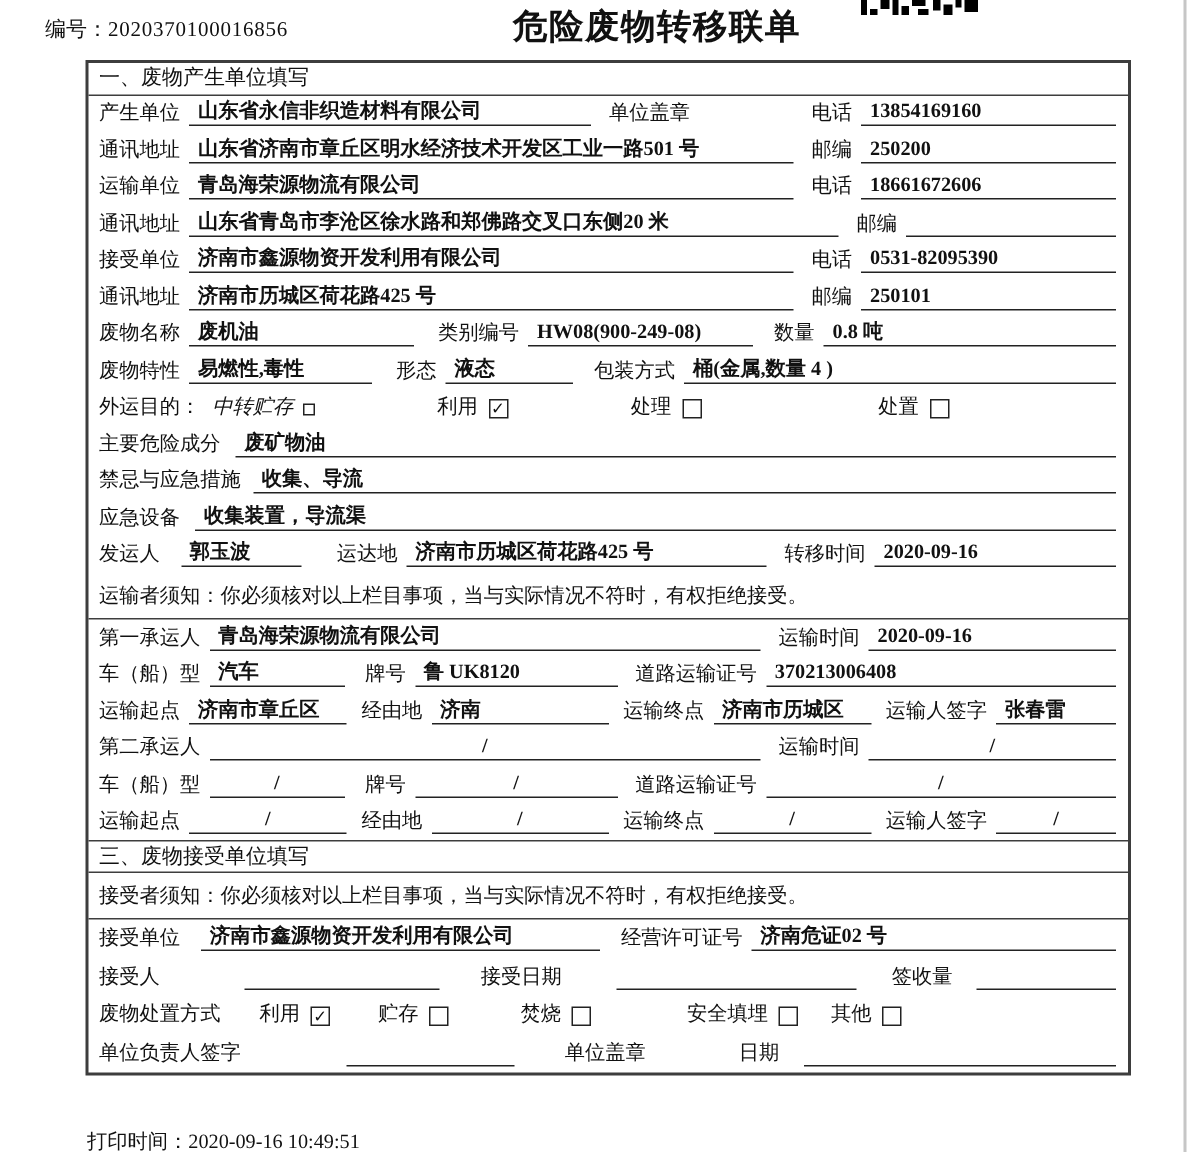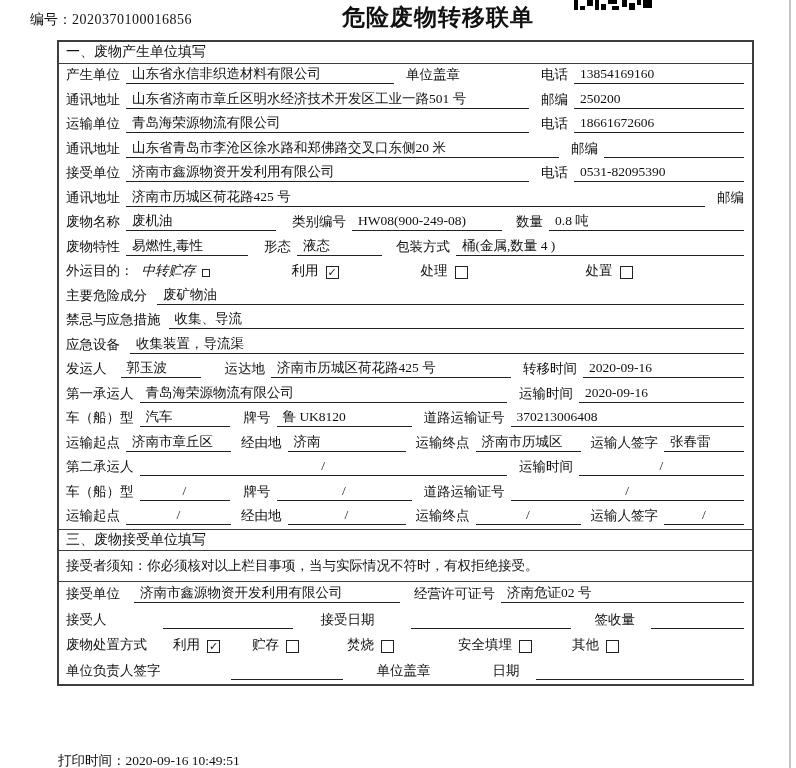--- a/index.html
+++ b/index.html
@@ -41,20 +41,21 @@
     padding:0 8px 4px 7px;font-size:13.5px;line-height:1.25;white-space:nowrap;
   }
   .s1 .line{height:24.5px;}
   .s2 .line{height:24.5px;}
   .s3 .line{height:25.5px;}
   .lab{white-space:nowrap;}
   .val{
     border-bottom:1px solid var(--underline);
     padding:0 3px 0 6px;margin-left:6px;white-space:nowrap;
     min-width:10px;
+    font-weight:bold;
   }
   .ctr{text-align:center;padding-left:3px;}
   .chk{display:inline-flex;align-items:center;}
   .box{
     width:13px;height:13px;border:1px solid var(--underline);margin-left:7px;
     display:inline-flex;align-items:center;justify-content:center;
     font-size:11px;line-height:1;font-family:"DejaVu Sans",sans-serif;
     position:relative;top:1px;
   }
   .box.sm{width:8px;height:8px;margin-left:6px;}
@@ -120,20 +121,21 @@
         <div class="line">
           <span class="lab">接受单位</span>
           <span class="val" style="flex: 1 1 0%;">济南市鑫源物资开发利用有限公司</span>
           <span class="lab" style="margin-left: 12px;">电话</span>
           <span class="val" style="width: 170px;">0531-82095390</span>
         </div>
         <div class="line">
           <span class="lab">通讯地址</span>
           <span class="val" style="flex: 1 1 0%;">济南市历城区荷花路425 号</span>
           <span class="lab" style="margin-left: 12px;">邮编</span>
+          <span class="val" style="width: 170px;">250101</span>
         </div>
         <div class="line">
           <span class="lab">废物名称</span>
           <span class="val" style="width: 150px;">废机油</span>
           <span class="lab" style="margin-left: 16px;">类别编号</span>
           <span class="val" style="width: 150px;">HW08(900-249-08)</span>
           <span class="lab" style="margin-left: 14px;">数量</span>
           <span class="val" style="flex: 1 1 0%;">0.8 吨</span>
         </div>
         <div class="line">
@@ -178,20 +180,21 @@
         <div class="line">
           <span class="lab">发运人</span>
           <span class="val" style="width: 80px; margin-left: 14px;">郭玉波</span>
           <span class="lab" style="margin-left: 24px;">运达地</span>
           <span class="val" style="width: 240px;">济南市历城区荷花路425 号</span>
           <span class="lab" style="margin-left: 12px;">转移时间</span>
           <span class="val" style="flex: 1 1 0%;">2020-09-16</span>
         </div>
       </div>
 
+    <div class="notice">运输者须知：你必须核对以上栏目事项，当与实际情况不符时，有权拒绝接受。</div>
     <div class="lines s2">
         <div class="line">
           <span class="lab">第一承运人</span>
           <span class="val" style="flex: 1 1 0%;">青岛海荣源物流有限公司</span>
           <span class="lab" style="margin-left: 12px;">运输时间</span>
           <span class="val" style="width: 165px;">2020-09-16</span>
         </div>
         <div class="line">
           <span class="lab">车（船）型</span>
           <span class="val" style="width: 90px;">汽车</span>
@@ -264,21 +267,21 @@
             <span class="box"></span>
           </span>
           <span class="chk" style="margin-left: 48px;">
             <span class="lab">焚烧</span>
             <span class="box"></span>
           </span>
           <span class="chk" style="margin-left: 64px;">
             <span class="lab">安全填埋</span>
             <span class="box"></span>
           </span>
-          <span class="chk" style="margin-left: 40px; justify-content: flex-end;">
+          <span class="chk" style="margin-left: 22px; justify-content: flex-end;">
             <span class="lab">其他</span>
             <span class="box"></span>
           </span>
         </div>
         <div class="line">
           <span class="lab">单位负责人签字</span>
           <span class="val" style="width: 112px; margin-left: 70px;"></span>
           <span class="lab" style="margin-left: 34px;">单位盖章</span>
           <span class="lab" style="margin-left: 62px;">日期</span>
           <span class="val" style="flex: 1 1 0%; margin-left: 16px;"></span>

